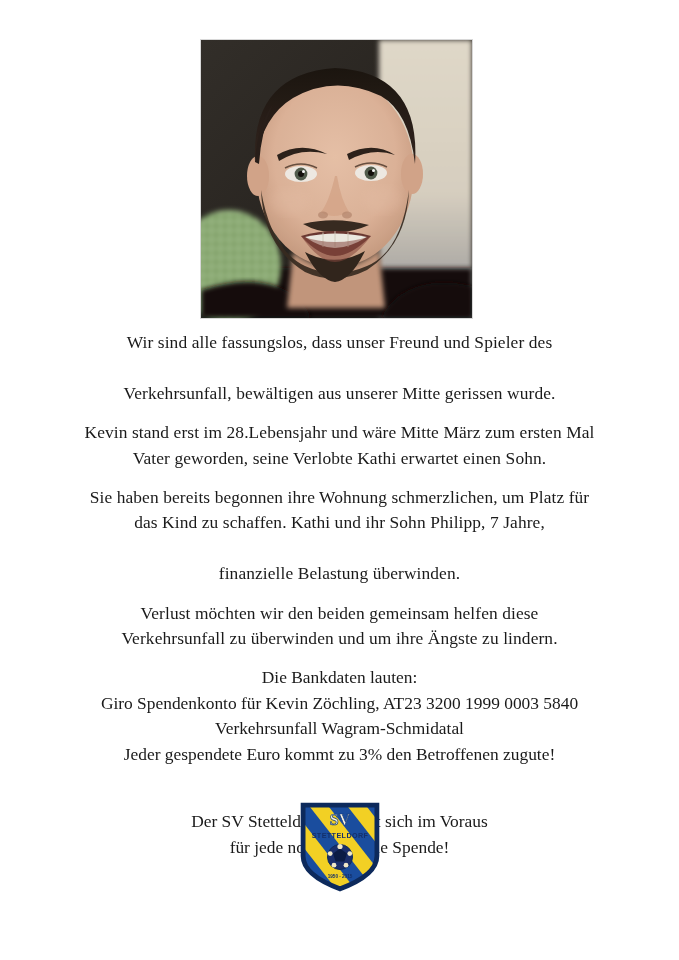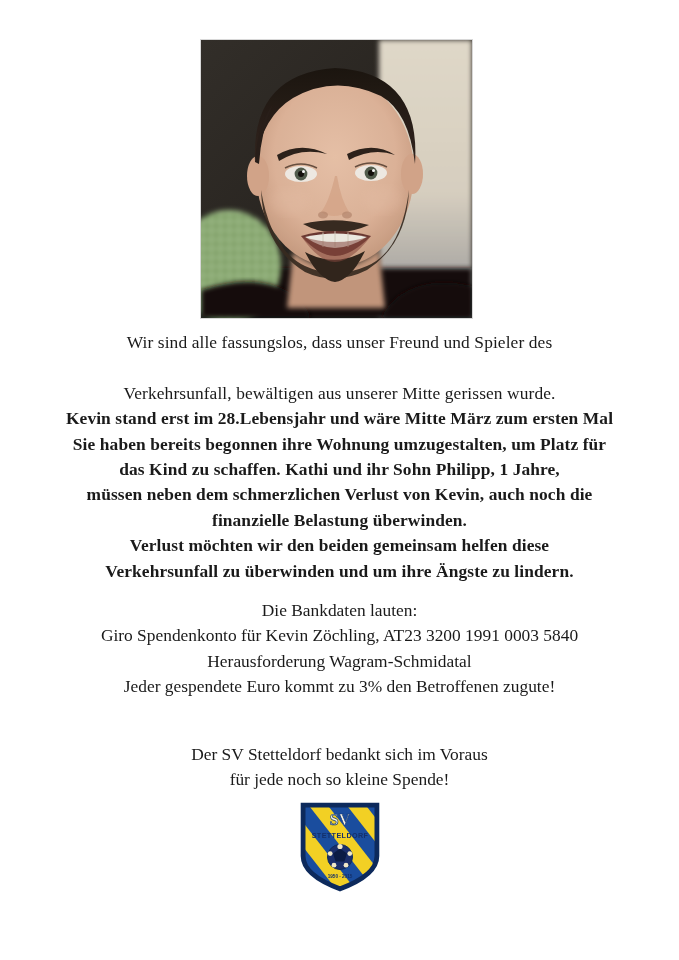--- a/index.html
+++ b/index.html
@@ -54,21 +54,21 @@
   }
 
   .para {
     font-size: 17.4px;
     line-height: 25.4px;
     letter-spacing: 0.1px;
     margin: 0;
     padding: 0 48px;
   }
   .para + .para {
-    font-weight: bold;
+    margin-top: 14px;
   }
 
   .bank-block {
     margin-top: 14px;
   }
   .bank-block .para-line {
     font-size: 17.4px;
     line-height: 25.4px;
     margin: 0;
     padding: 0 24px;
@@ -198,38 +198,39 @@
   <div class="body-text">
 
     <p class="para">
       <span>Wir sind alle fassungslos, dass unser Freund und Spieler des</span><br>
       <br>
       <span>Verkehrsunfall, bewältigen aus unserer Mitte gerissen wurde.</span>
     </p>
 
     <p class="para">
       <span>Kevin stand erst im 28.Lebensjahr und wäre Mitte März zum ersten Mal</span><br>
-    </p>
-
-    <p class="para">
-      <span>Sie haben bereits begonnen ihre Wohnung umzugestalten, um Platz für</span><br>
-      <span>das Kind zu schaffen. Kathi und ihr Sohn Philipp, 1 Jahre,</span><br>
-      <span>müssen neben dem schmerzlichen Verlust von Kevin, auch noch die</span><br>
+      <span>Vater geworden, seine Verlobte Kathi erwartet einen Sohn.</span>
+    </p>
+
+    <p class="para">
+      <span>Sie haben bereits begonnen ihre Wohnung schmerzlichen, um Platz für</span><br>
+      <span>das Kind zu schaffen. Kathi und ihr Sohn Philipp, 7 Jahre,</span><br>
+      <br>
       <span>finanzielle Belastung überwinden.</span>
     </p>
 
     <p class="para">
       <span>Verlust möchten wir den beiden gemeinsam helfen diese</span><br>
       <span>Verkehrsunfall zu überwinden und um ihre Ängste zu lindern.</span>
     </p>
 
     <div class="bank-block">
       <p class="para-line">Die Bankdaten lauten:</p>
-      <p class="para-line">Giro Spendenkonto für Kevin Zöchling, AT23 3200 1991 0003 5840</p>
-      <p class="para-line">Herausforderung Wagram-Schmidatal</p>
+      <p class="para-line">Giro Spendenkonto für Kevin Zöchling, AT23 3200 1999 0003 5840</p>
+      <p class="para-line">Verkehrsunfall Wagram-Schmidatal</p>
       <p class="para-line">Jeder gespendete Euro kommt zu 3% den Betroffenen zugute!</p>
     </div>
 
     <div class="thanks-block">
       <p class="para-line">Der SV Stetteldorf bedankt sich im Voraus</p>
       <p class="para-line">für jede noch so kleine Spende!</p>
     </div>
   </div>
 
   <div class="crest-wrap">

